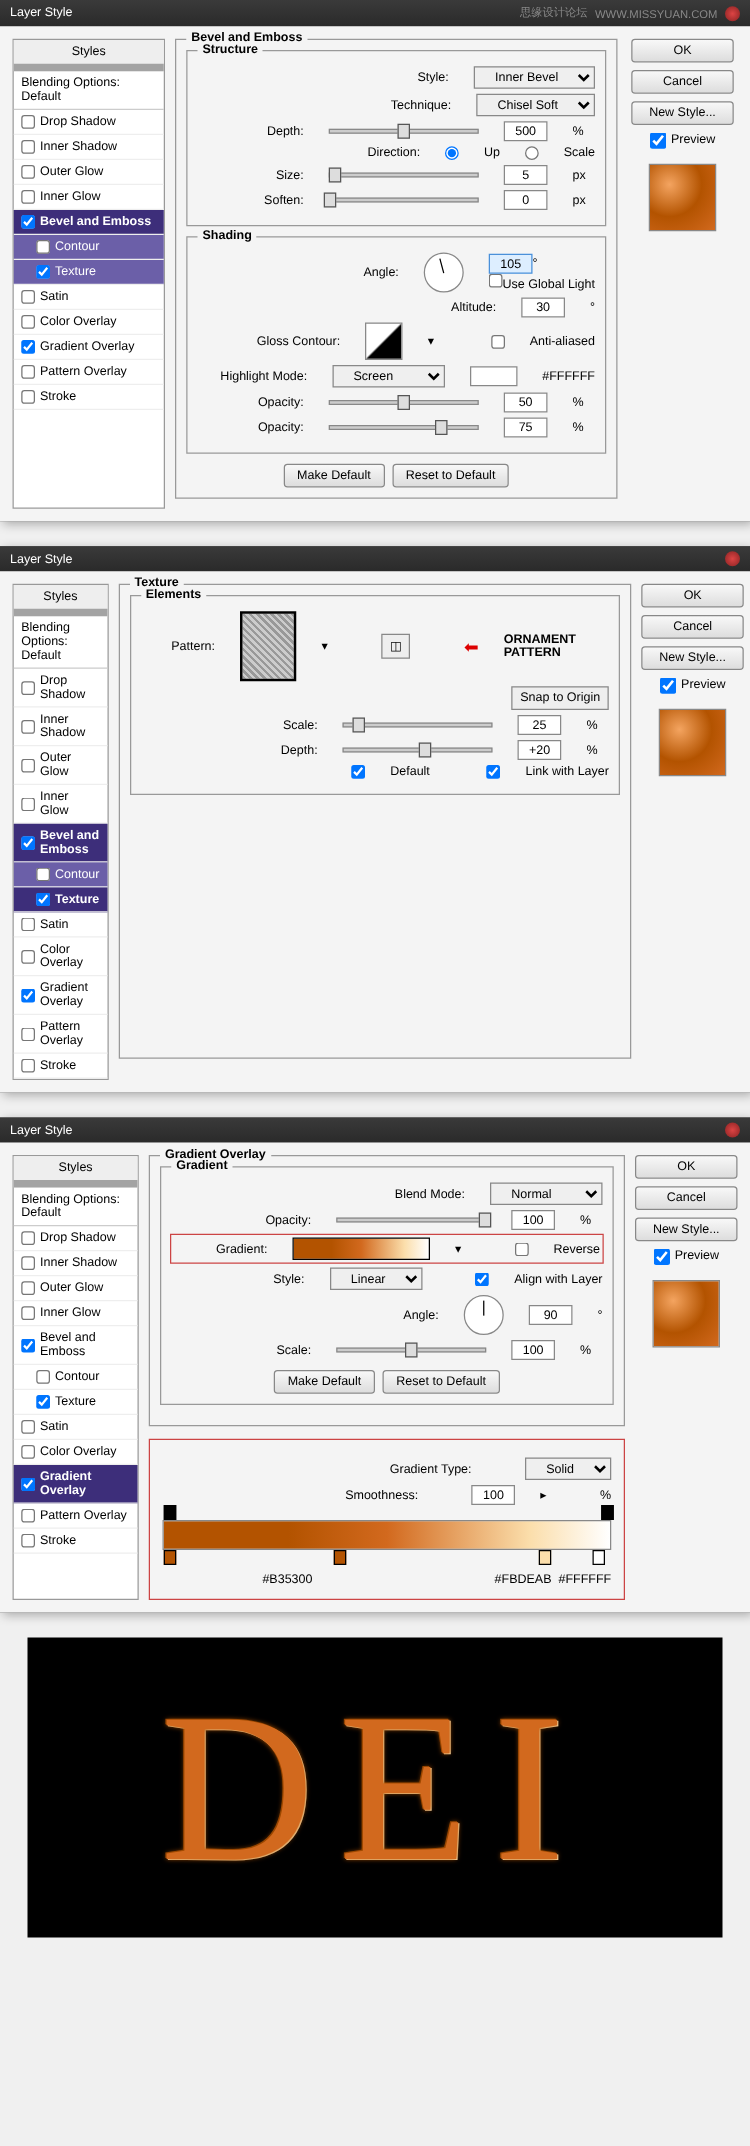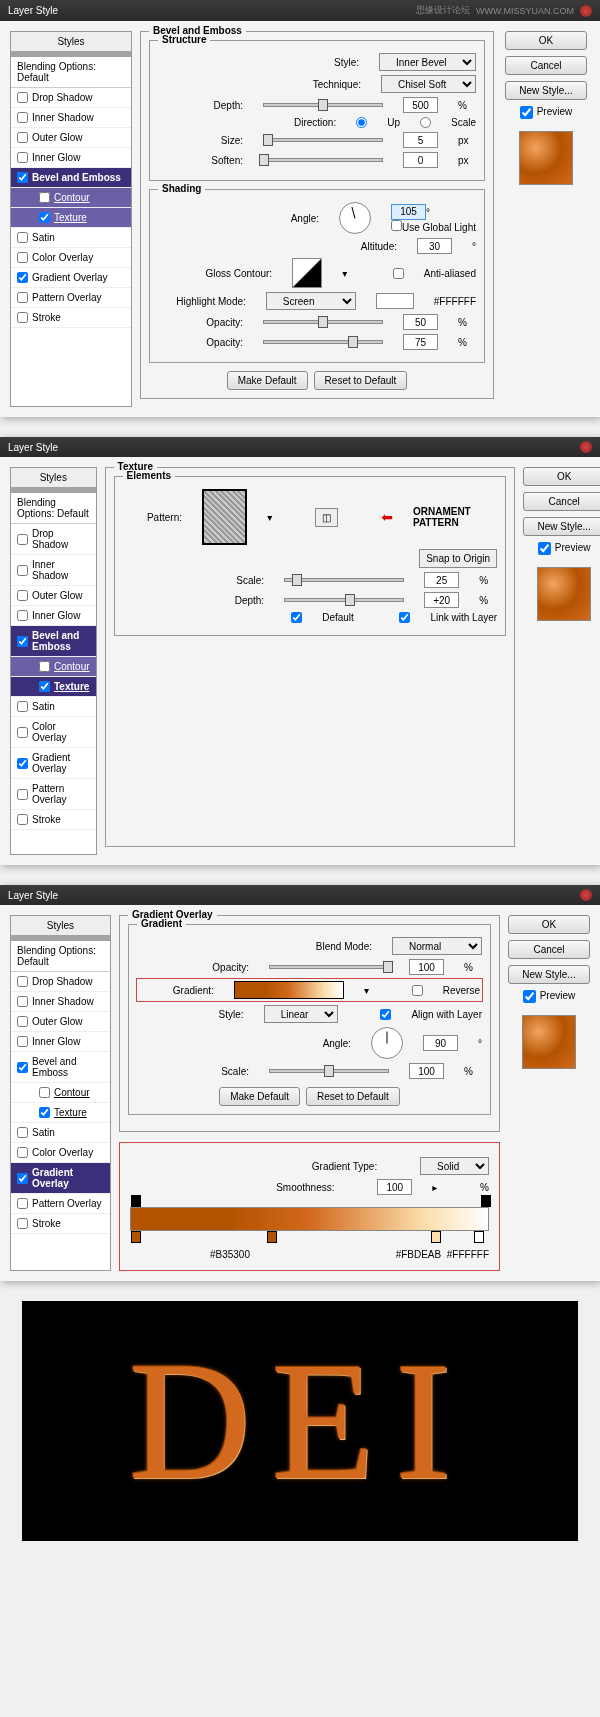--- a/index.html
+++ b/index.html
@@ -8,21 +8,21 @@
 .titlebar { background: linear-gradient(#3a3a3a,#2a2a2a); color: #fff; padding: 4px 8px; font-size: 11px; display: flex; justify-content: space-between; align-items: center; }
 .titlebar .close { width: 12px; height: 12px; background: radial-gradient(circle,#d44,#822); border-radius: 50%; }
 .watermark { color: #888; font-size: 9px; }
 .body { display: flex; padding: 10px; gap: 8px; background: #f4f4f4; }
 .styles-panel { width: 122px; border: 1px solid #999; background: #fff; }
 .styles-header { background: #eee; padding: 4px; border-bottom: 6px solid #a3a3a3; text-align: center; font-size: 10px; }
 .blending { padding: 4px 6px; border-bottom: 1px solid #ccc; font-size: 10px; }
 .style-item { padding: 4px 6px; display: flex; align-items: center; gap: 4px; border-bottom: 1px solid #eee; cursor: pointer; }
 .style-item.selected { background: #6b5fa8; color: #fff; }
 .style-item.selected-dark { background: #3d2e7a; color: #fff; font-weight: bold; }
-.style-item.sub { padding-left: 28px; text-decoration: underline; }
+.style-item.sub { padding-left: 18px; }
 .style-item input[type=checkbox] { width: 11px; height: 11px; }
 .center-panel { flex: 1; }
 .fieldset { border: 1px solid #999; padding: 8px; margin-bottom: 8px; position: relative; }
 .fieldset > .legend { position: absolute; top: -7px; left: 8px; background: #f4f4f4; padding: 0 4px; font-weight: bold; }
 .row { display: flex; align-items: center; margin: 4px 0; gap: 20px; justify-content: flex-end; }
 .row label { width: 75px; text-align: right; }
 .row select { height: 18px; border: 1px solid #888; padding: 0 12px; font-size: 10px; }
 .row .slider { flex: 1; height: 4px; background: #ccc; border: 1px solid #888; position: relative; max-width: 120px; }
 .row .slider .thumb { position: absolute; width: 10px; height: 12px; background: #ddd; border: 1px solid #555; top: -5px; transform: translateX(-50%); }
 .row input[type=text] { width: 35px; height: 16px; border: 1px solid #888; text-align: center; font-size: 10px; }

